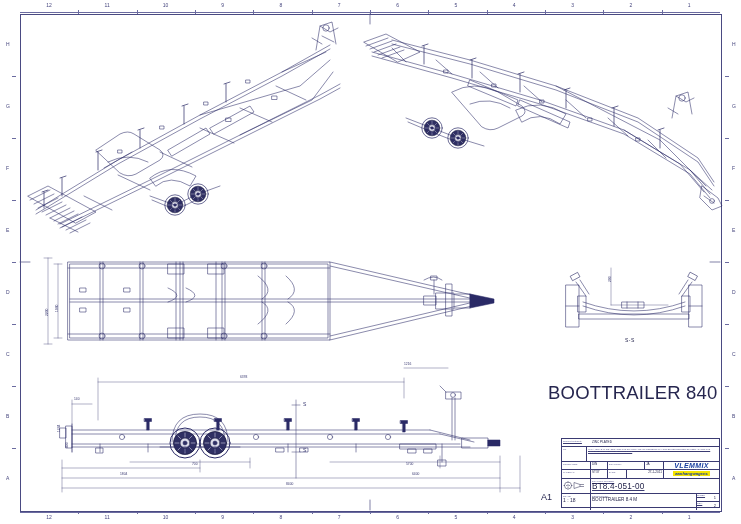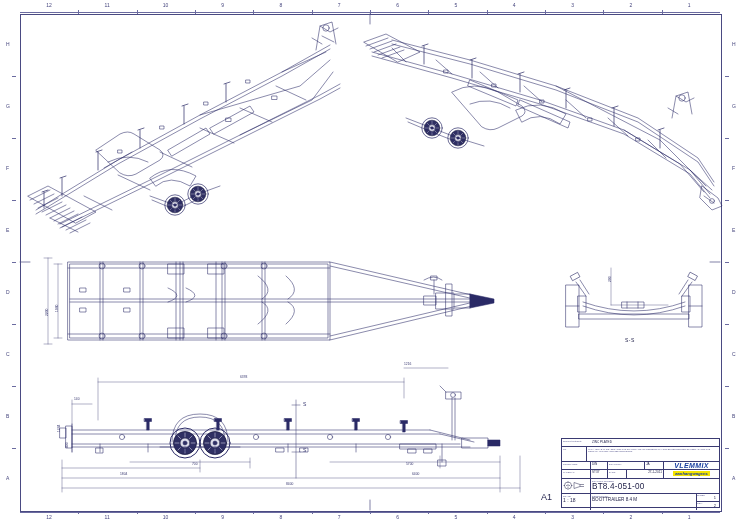--- a/index.html
+++ b/index.html
@@ -29,21 +29,21 @@
   #title-block{position:absolute;left:548px;top:382px;width:170px;}
   #main-title{font-size:18.5px;letter-spacing:.2px;color:#26264f;white-space:nowrap;}
   #sub-title{font-size:10.5px;color:#26264f;margin-top:2px;white-space:nowrap;}
 
   
   #info-table{position:absolute;left:561px;top:438px;width:157px;height:68px;
               border:0.8px solid #3a3a72;font-size:2.6px;color:#3a3a72;}
   .itr{display:flex;border-bottom:0.6px solid #3a3a72;}
   .itr:last-child{border-bottom:none;}
   .itc{border-right:0.6px solid #3a3a72;padding:0.5px 1px;overflow:hidden;position:relative;}
-  .itc:last-child{border-right:none;}
+  .itc:last-child{border-right:none;text-decoration:underline;}
   .lbl{font-size:2.3px;color:#5a5a90;display:block;line-height:1.15;white-space:nowrap;}
   .val{font-size:3.1px;color:#26264f;display:block;line-height:1.2;white-space:nowrap;}
   .big-val{font-size:8.2px;color:#1d1d45;text-align:center;line-height:1.1;letter-spacing:.2px;}
   .mid-val{font-size:4.6px;color:#1d1d45;text-align:center;line-height:1.1;}
 
   #logo-cell{background:#fff;text-align:center;padding-top:1px;}
   #logo-brand{font-style:italic;font-weight:bold;font-size:7px;color:#1a3fa0;letter-spacing:.4px;line-height:1;}
   #logo-tag{background:#f5e400;color:#1a3fa0;font-style:italic;font-weight:bold;font-size:4.2px;
             display:inline-block;padding:0 2px;margin-top:0.5px;line-height:1.2;}
 
@@ -568,20 +568,21 @@
   <div class="dim" style="left:412px;top:473px;">6400</div>
   <div class="dim" style="left:286px;top:483px;">8400</div>
   <div class="dim-v" style="left:609px;top:282px;">290</div>
 
   <div class="dim" style="left:303px;top:402px;font-size:5px;">S</div>
   <div class="dim" style="left:303px;top:448px;font-size:5px;">S</div>
 
   <div class="sec-label" style="left:625px;top:337px;">S-S</div>
 
   <div id="title-block">
+    <div id="main-title">BOOTTRAILER 840</div>
   </div>
 
   <div id="info-table">
 
     <div class="itr" style="height:7px;">
       <div class="itc" style="flex:1 1 100%;border-right:none;">
         <span class="lbl">Surface treatment:</span>
         <span class="val" style="position:absolute;left:30px;top:2px;">ZINC PLATED</span>
       </div>
     </div>

